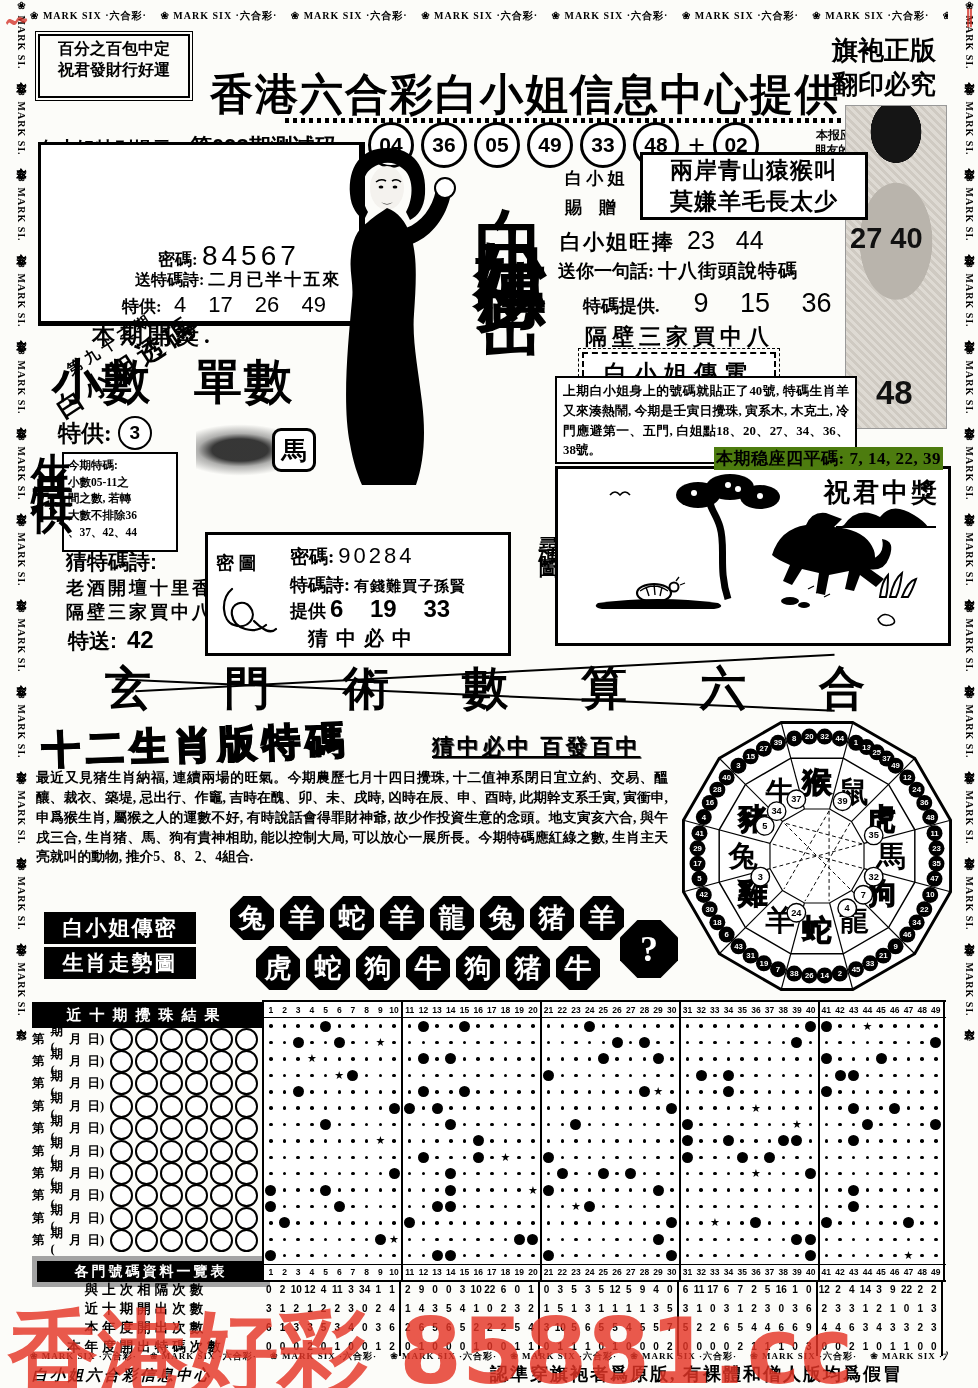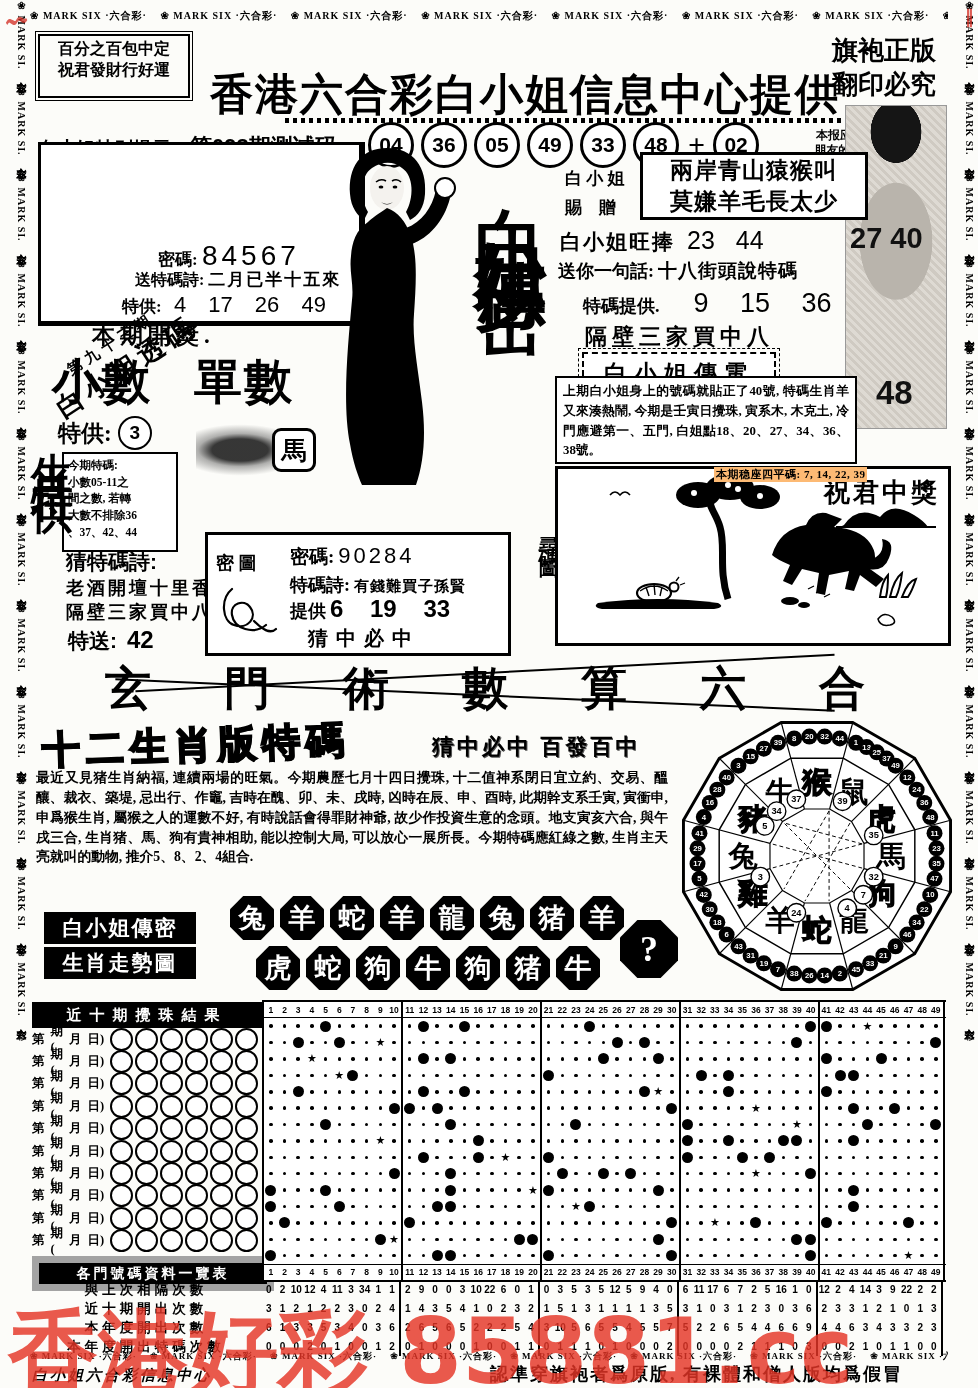--- a/index.html
+++ b/index.html
@@ -199,21 +199,21 @@
     <span class="sans" style="font-size:27px;word-spacing:24px;margin-left:30px;">9 15 36</span>
   </div>
   <div class="abs b" style="left:585px;top:322px;font-size:22px;letter-spacing:5px;">隔壁三家買中八</div>
   <div class="abs" style="left:582px;top:352px;width:190px;height:38px;border:2px dashed #000;outline:1.5px dashed #000;outline-offset:3px;display:flex;align-items:center;justify-content:center;background:#fff;">
     <span class="b" style="font-size:23px;letter-spacing:7px;">白小姐傳電</span>
   </div>
   <div class="abs" style="left:555px;top:398px;width:300px;height:0;"></div>
   <div class="abs" style="left:555px;top:376px;width:302px;height:88px;border:2px solid #000;padding:4px 6px;box-sizing:border-box;background:#fff;">
     <div class="b" style="font-size:12.8px;line-height:1.55;text-align:justify;">上期白小姐身上的號碼就貼正了40號, 特碼生肖羊又來湊熱鬧, 今期是壬寅日攪珠, 寅系木, 木克土, 冷門應避第一、五門, 白姐點18、20、27、34、36、38號。</div>
   </div>
-  <div class="abs b" style="left:714px;top:447px;font-size:11px;letter-spacing:0.5px;background:#fdba74;padding:0 2px;z-index:5;margin-top:20px;">本期稳座四平碼: 7, 14, 22, 39</div>
+  <div class="abs b" style="left:714px;top:447px;font-size:17px;letter-spacing:0.5px;background:#4d7c0f;padding:0 2px;z-index:5;">本期稳座四平碼: 7, 14, 22, 39</div>
 
   <div class="abs" style="left:555px;top:466px;width:390px;height:174px;border:3px solid #000;background:#fff;">
     <div class="abs b" style="right:8px;top:6px;font-size:26px;letter-spacing:3px;">祝君中獎</div>
     <svg width="384" height="168" viewBox="0 0 384 168">
       <path d="M52 26 q5 -6 10 0 q5 -6 10 0" stroke="#000" stroke-width="1.6" fill="none"></path>
       <path d="M286 56 q14 -20 36 -8 q12 -16 34 -2 q10 6 14 12 l-88 0 z" fill="#000"></path>
       <line x1="278" y1="58" x2="378" y2="58" stroke="#000" stroke-width="2"></line>
       <path d="M170 130 C160 100 168 78 162 58 C158 44 150 38 152 28" fill="none" stroke="#000" stroke-width="7"></path>
       <ellipse cx="140" cy="26" rx="22" ry="13" fill="#000"></ellipse>
       <ellipse cx="172" cy="18" rx="24" ry="13" fill="#000"></ellipse>
@@ -246,21 +246,21 @@
         <span>門</span>
         <span>術</span>
         <span>數</span>
         <span>算</span>
         <span>六</span>
         <span>合</span>
       </div>
   </div>
 
   <div class="abs b outline-txt" style="left:42px;top:720px;font-size:38px;letter-spacing:6px;transform:rotate(-2deg);font-family:'Liberation Sans',sans-serif;">十二生肖版特碼</div>
-  <div class="abs b" style="left:432px;top:732px;font-size:22px;letter-spacing:3px;text-shadow:1px 1px 0 #555;">猜中必中 百發百中</div>
+  <div class="abs b" style="left:432px;top:732px;font-size:22px;letter-spacing:3px;text-shadow:1px 1px 0 #555;text-decoration:underline;">猜中必中 百發百中</div>
   <div class="abs b" style="left:36px;top:768px;width:632px;font-size:13.8px;line-height:1.44;text-align:justify;">最近又見猪生肖納福, 連續兩場的旺氣。今期農歷七月十四日攪珠, 十二值神系閉日宜立約、交易、醞釀、裁衣、築堤, 忌出行、作竈, 吉時在醜、卯、未、戌時, 凶時在辰、申、酉時, 此期幹支系壬寅, 寅衝申, 申爲猴生肖, 屬猴之人的運數不好, 有時說話會得罪財神爺, 故少作投資生意的念頭。地支寅亥六合, 與午戌三合, 生肖猪、馬、狗有貴神相助, 能以控制大局, 可以放心一展所長。今期特碼應紅綠之數, 生肖主天亮就叫的動物, 推介5、8、2、4組合.</div>
   <div class="abs" style="left:44px;top:912px;width:152px;">
     <div class="blackbar" style="height:32px;font-size:21px;letter-spacing:2px;margin-bottom:3px;">白小姐傳密</div>
     <div class="blackbar" style="height:32px;font-size:21px;letter-spacing:2px;">生肖走勢圖</div>
   </div>
   <div class="abs" id="zodiac-row1" style="left:230px;top:896px;display:flex;">
       <span class="oct">兔</span>
       <span class="oct">羊</span>
       <span class="oct">蛇</span>
       <span class="oct">羊</span>
@@ -571,21 +571,21 @@
         <span class="small-circle"></span>
         <span class="small-circle"></span>
         <span class="small-circle"></span>
         <span class="small-circle"></span>
         <span class="small-circle"></span>
         <span class="small-circle"></span>
         <span class="b" style="font-size: 13px; margin: 0px 2px;">+</span>
         <span class="small-circle"></span>
       </div>
     </div>
-  <div class="abs blackbar" style="left:32px;top:1256px;width:228px;height:21px;font-size:14px;letter-spacing:3px;border:7px solid #a3a3a3;">各門號碼資料一覽表</div>
+  <div class="abs blackbar" style="left:32px;top:1256px;width:228px;height:21px;font-size:14px;letter-spacing:3px;border:5px solid #a3a3a3;">各門號碼資料一覽表</div>
   <div class="abs" id="stat-labels" style="left:32px;top:1280px;width:228px;">
       <div class="b" style="height: 19px; display: flex; align-items: center; justify-content: center; font-size: 13.5px; letter-spacing: 4px;">與上次相隔次數</div>
       <div class="b" style="height: 19px; display: flex; align-items: center; justify-content: center; font-size: 13.5px; letter-spacing: 4px;">近十期開出次數</div>
       <div class="b" style="height: 19px; display: flex; align-items: center; justify-content: center; font-size: 13.5px; letter-spacing: 4px;">本年度開出次數</div>
       <div class="b" style="height: 19px; display: flex; align-items: center; justify-content: center; font-size: 13.5px; letter-spacing: 4px;">本年度開出特碼次數</div>
     </div>
 
   <div class="abs grid-frame" style="left:262px;top:1000px;width:682px;">
     <div id="grid-head-top" class="dg-head" style="display:flex;height:15px;border-bottom:1px solid #000;">
         <div class="dg-group">

